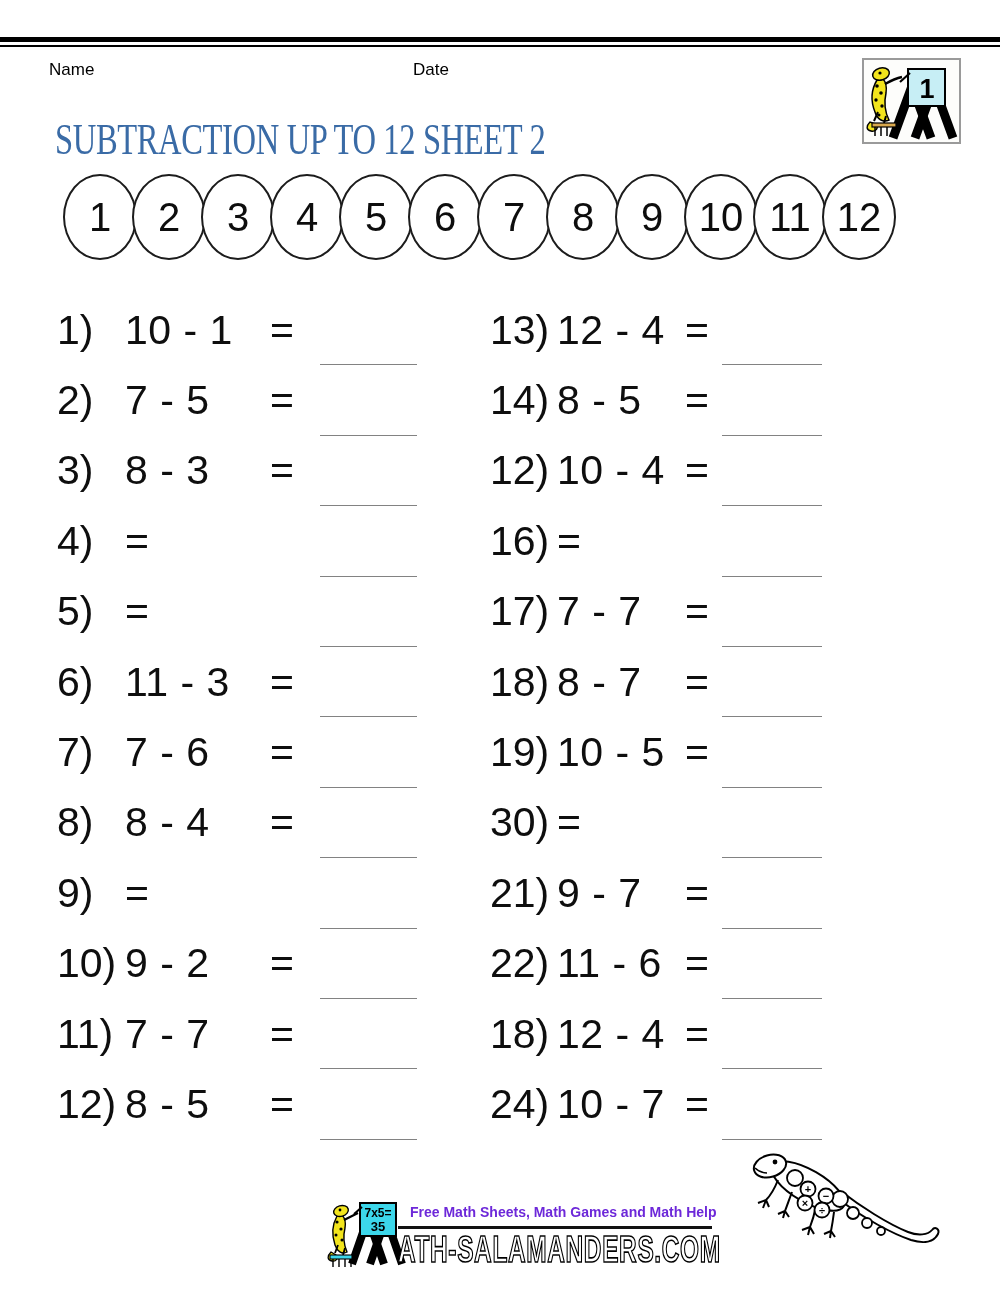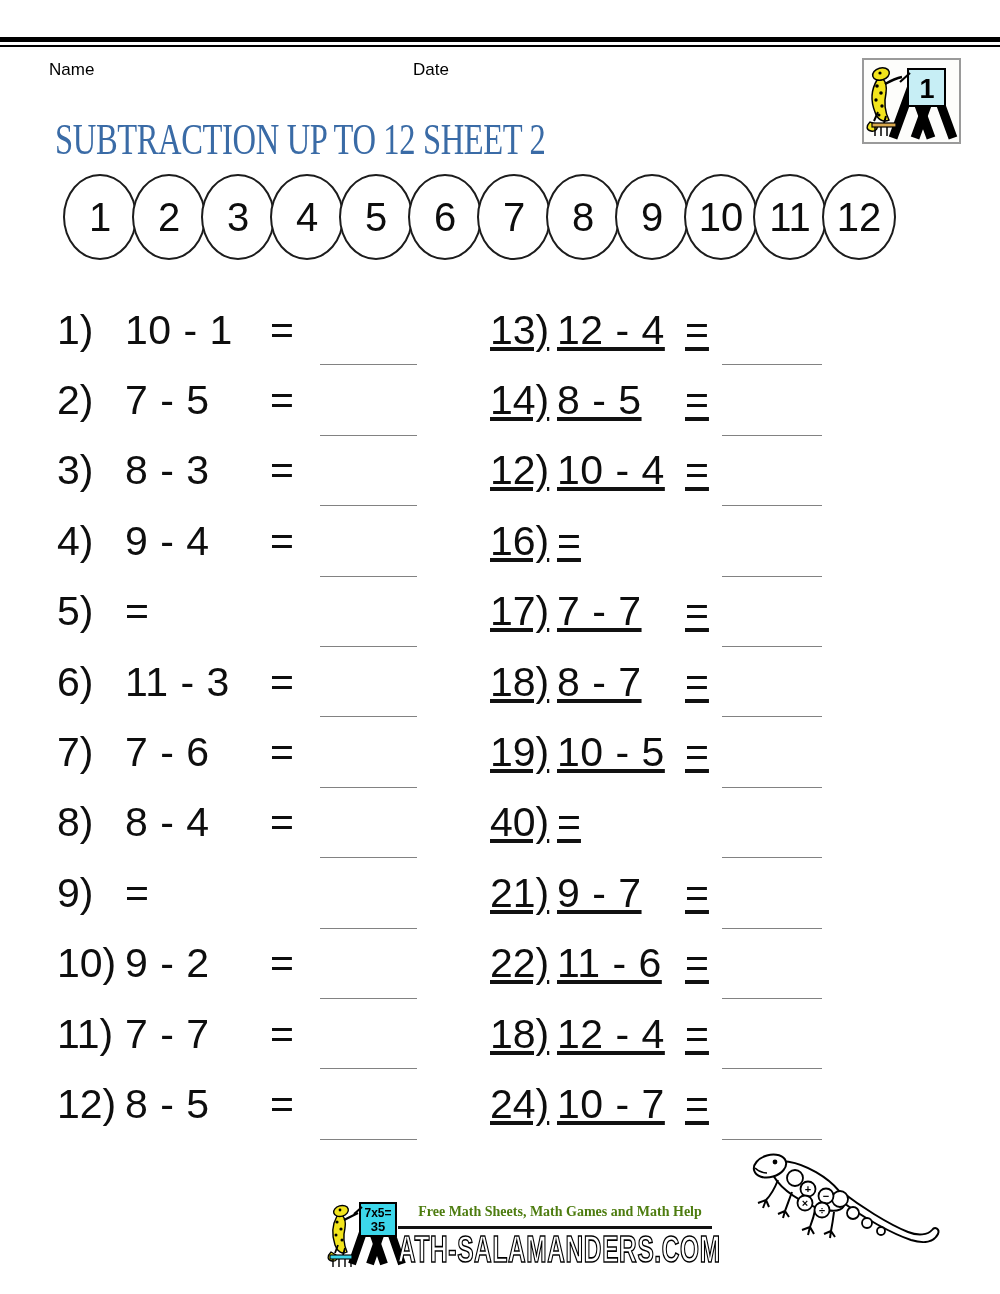--- a/index.html
+++ b/index.html
@@ -41,21 +41,21 @@
     border:2px solid #1c1c1c;border-radius:50%;
     background:#fff;
     margin-right:-5px;
     display:flex;align-items:center;justify-content:center;
     font-size:40px;color:#0d0d0d;
     box-sizing:border-box;
   }
 
   .prob-col{position:absolute;top:295px;}
   .col-left{left:57px;width:430px;}
-  .col-right{left:490px;width:360px;text-decoration:underline;}
+  .col-right{left:490px;width:360px;}
   .prob-row{
     position:relative;height:70.4px;
     display:flex;align-items:center;
     font-size:41px;color:#0e0e0e;white-space:nowrap;
   }
   .p-label{display:inline-block;}
   .col-left .p-label{width:68px;}
   .col-right .p-label{width:67px;}
   .p-expr{display:inline-block;letter-spacing:0.5px;}
   .col-left .p-expr{width:145px;}
@@ -64,23 +64,22 @@
   .p-line{
     position:absolute;bottom:0;height:0;
     border-top:1.5px solid #828282;
   }
   .col-left .p-line{left:263px;width:97px;}
   .col-right .p-line{left:232px;width:100px;}
 
   .footer-logo{position:absolute;left:326px;top:1200px;}
   .tagline{
     position:absolute;left:410px;top:1204px;width:300px;
-    text-align:center;font-size:14px;font-weight:bold;color:#4d7c0f;
+    text-align:center;font-size:14px;font-weight:bold;color:#6d28d9;
     white-space:nowrap;
-    font-family:Liberation Serif, serif;
   }
   .footer-rule{position:absolute;left:398px;top:1226px;width:314px;height:3px;background:#111;}
   .brand-text{
     position:absolute;left:398px;top:1231px;
     font-size:37px;font-weight:bold;line-height:1;
     color:#fff;-webkit-text-stroke:1.6px #000;
     letter-spacing:1px;white-space:nowrap;
     transform:scaleX(0.66);transform-origin:left top;
   }
   .gecko{position:absolute;left:748px;top:1150px;}
@@ -187,21 +186,20 @@
         <span class="p-line"></span>
       </div>
     <div class="prob-row">
         <span class="p-label">3)</span>
         <span class="p-expr">8 - 3</span>
         <span class="p-eq">=</span>
         <span class="p-line"></span>
       </div>
     <div class="prob-row">
         <span class="p-label">4)</span>
-        <span class="p-expr">9 - 4</span>
         <span class="p-eq">=</span>
         <span class="p-line"></span>
       </div>
     <div class="prob-row">
         <span class="p-label">5)</span>
         <span class="p-eq">=</span>
         <span class="p-line"></span>
       </div>
     <div class="prob-row">
         <span class="p-label">6)</span>
@@ -282,21 +280,21 @@
         <span class="p-eq">=</span>
         <span class="p-line"></span>
       </div>
     <div class="prob-row">
         <span class="p-label">19)</span>
         <span class="p-expr">10 - 5</span>
         <span class="p-eq">=</span>
         <span class="p-line"></span>
       </div>
     <div class="prob-row">
-        <span class="p-label">40)</span>
+        <span class="p-label">30)</span>
         <span class="p-eq">=</span>
         <span class="p-line"></span>
       </div>
     <div class="prob-row">
         <span class="p-label">21)</span>
         <span class="p-expr">9 - 7</span>
         <span class="p-eq">=</span>
         <span class="p-line"></span>
       </div>
     <div class="prob-row">

